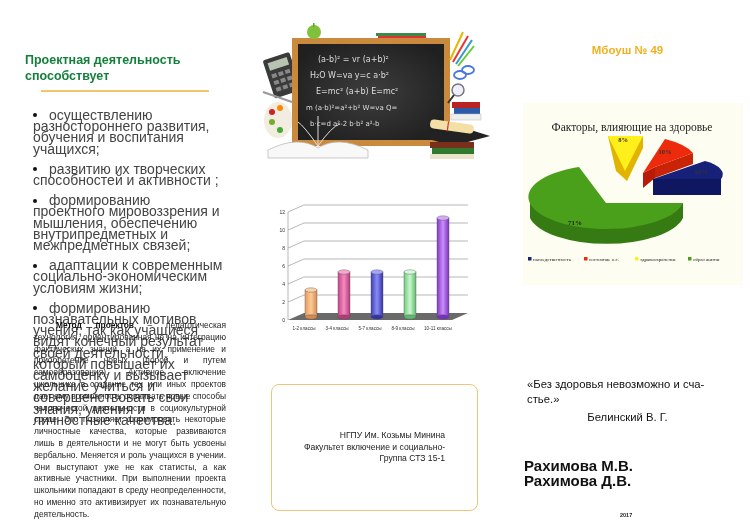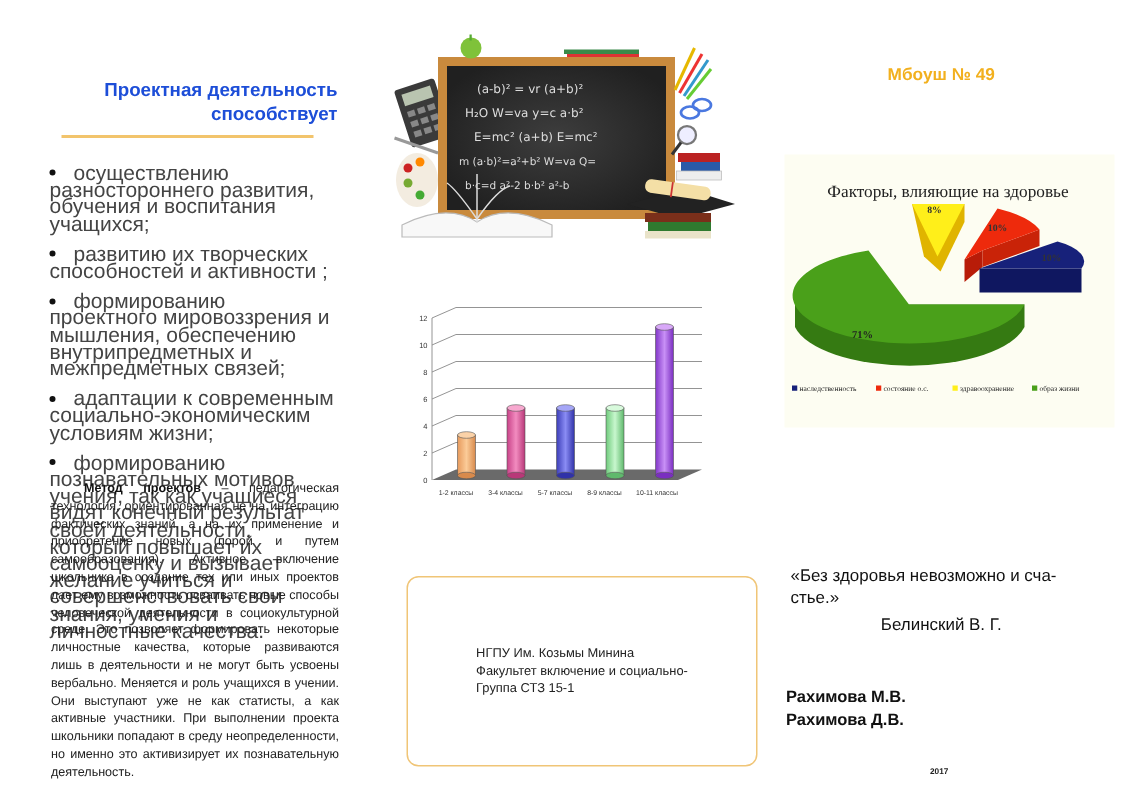--- a/index.html
+++ b/index.html
@@ -7,21 +7,21 @@
     body { position: relative; font-family: "Liberation Sans", sans-serif; color: #111; }
 
     .panel { position: absolute; top: 0; height: 530px; }
     #panel-left { left: 0; width: 250px; }
     #panel-mid { left: 250px; width: 255px; }
     #panel-right { left: 505px; width: 245px; }
 
     
     .left-title {
       position: absolute; left: 25px; top: 52px; width: 200px;
-      text-align: right; font-size: 12.5px; line-height: 16px; color: #1d4ed8;
+      text-align: left; font-size: 12.5px; line-height: 16px; color: #15803d;
     }
     .left-divider {
       position: absolute; left: 41px; top: 90px; width: 168px; height: 2px;
       background: #f2c46c;
     }
     .bullets { position: absolute; left: 33px; top: 110px; width: 190px; list-style: none; }
     .bullets li {
       font-size: 14px; line-height: 11.2px; color: #444; margin-bottom: 9px;
     }
     .bullets li .dot {
@@ -33,23 +33,23 @@
       font-size: 8.4px; line-height: 11.8px; color: #222; text-align: justify;
       text-indent: 22px; font-family: "Liberation Sans", sans-serif;
     }
     .method b { color: #111; }
 
     
     .blackboard-art { position: absolute; left: 8px; top: 20px; width: 240px; height: 150px; }
     .bar-chart { position: absolute; left: 20px; top: 200px; width: 200px; height: 135px; }
     .bar-chart svg { width: 100%; height: 100%; }
     .info-box {
-      position: absolute; left: 21px; top: 384px; width: 234px; height: 127px;
+      position: absolute; left: 21px; top: 384px; width: 207px; height: 127px;
       border: 1.5px solid #f0c577; border-radius: 8px; background: #fff;
-      display: flex; align-items: center; justify-content: center; text-align: left;
+      display: flex; align-items: center; justify-content: center; text-align: right;
     }
     .info-box .lines { font-size: 8.6px; line-height: 11.4px; color: #222; }
 
     
     .school-name {
       position: absolute; left: 0; top: 44px; width: 245px; text-align: center;
       font-size: 11.5px; font-weight: bold; color: #f2b01e;
     }
     .pie-bg {
       position: absolute; left: 18px; top: 103px; width: 220px; height: 182px;
@@ -63,21 +63,21 @@
     }
     .quote {
       position: absolute; left: 22px; top: 377px; width: 200px; text-align: left;
       font-size: 11.3px; line-height: 15px; color: #111;
     }
     .quote-author {
       position: absolute; left: 0; top: 411px; width: 245px; text-align: center;
       font-size: 11.3px; color: #111;
     }
     .authors {
-      position: absolute; left: 19px; top: 458px; font-size: 11px; line-height: 15px;
+      position: absolute; left: 19px; top: 458px; font-size: 15px; line-height: 15px;
       font-weight: bold; color: #111;
     }
     .year {
       position: absolute; left: 115px; top: 512px; font-size: 5.5px; font-weight: bold; color: #222;
     }
   </style>
 </head>
 <body>
 
 <section id="panel-left" class="panel">

